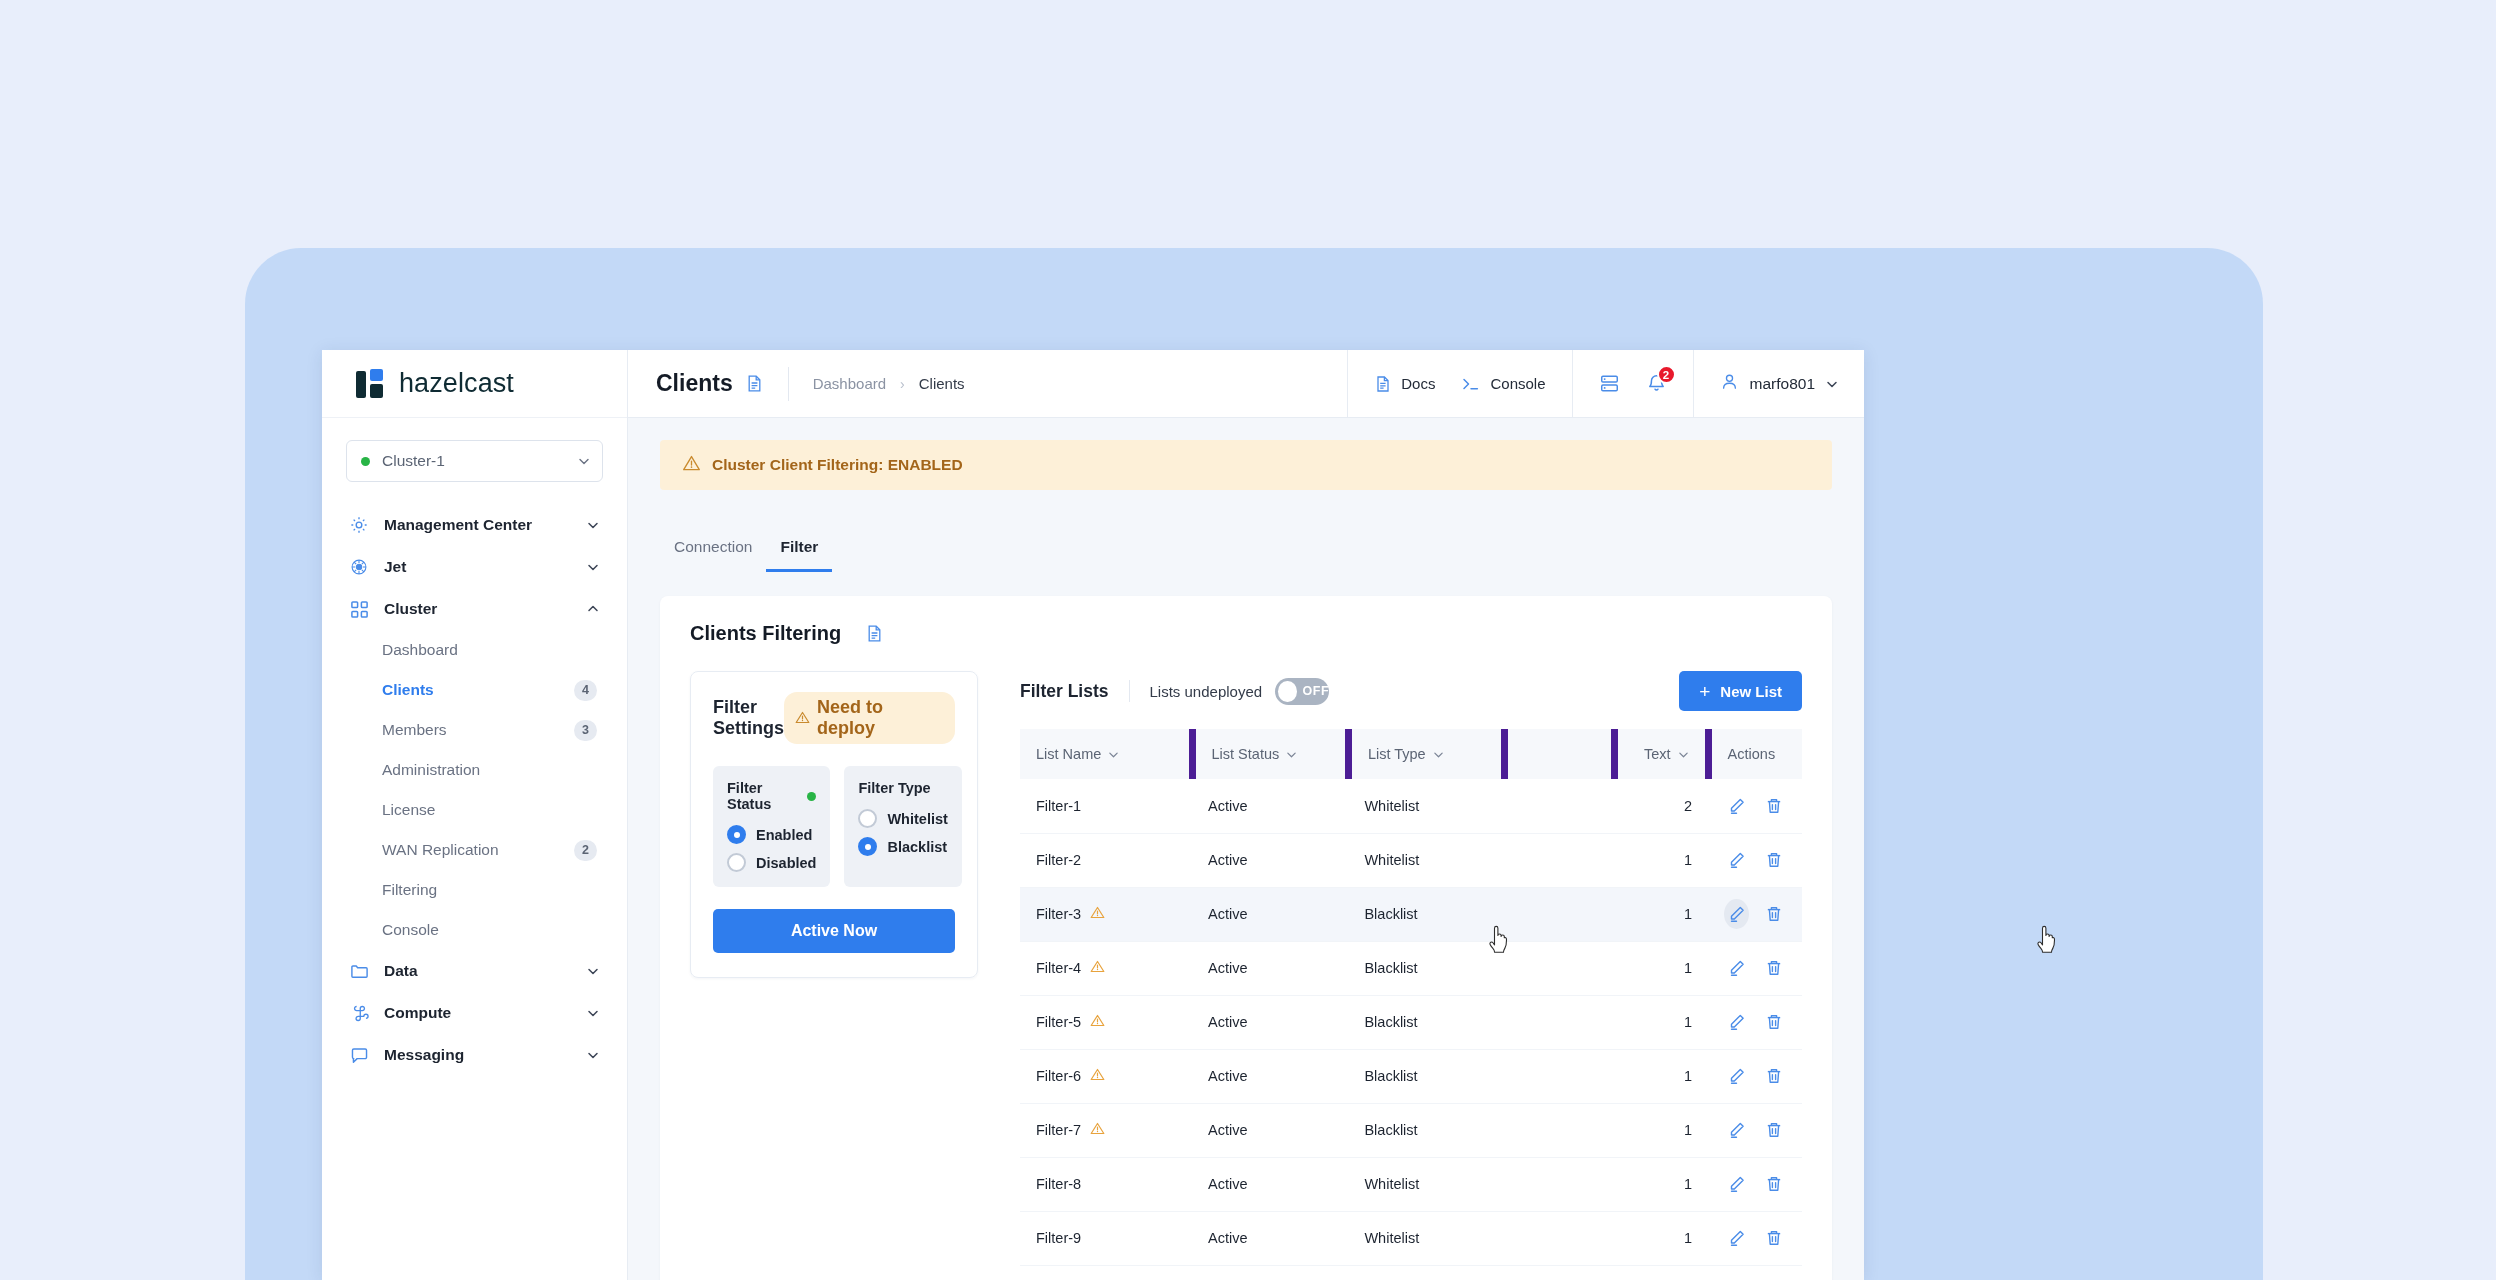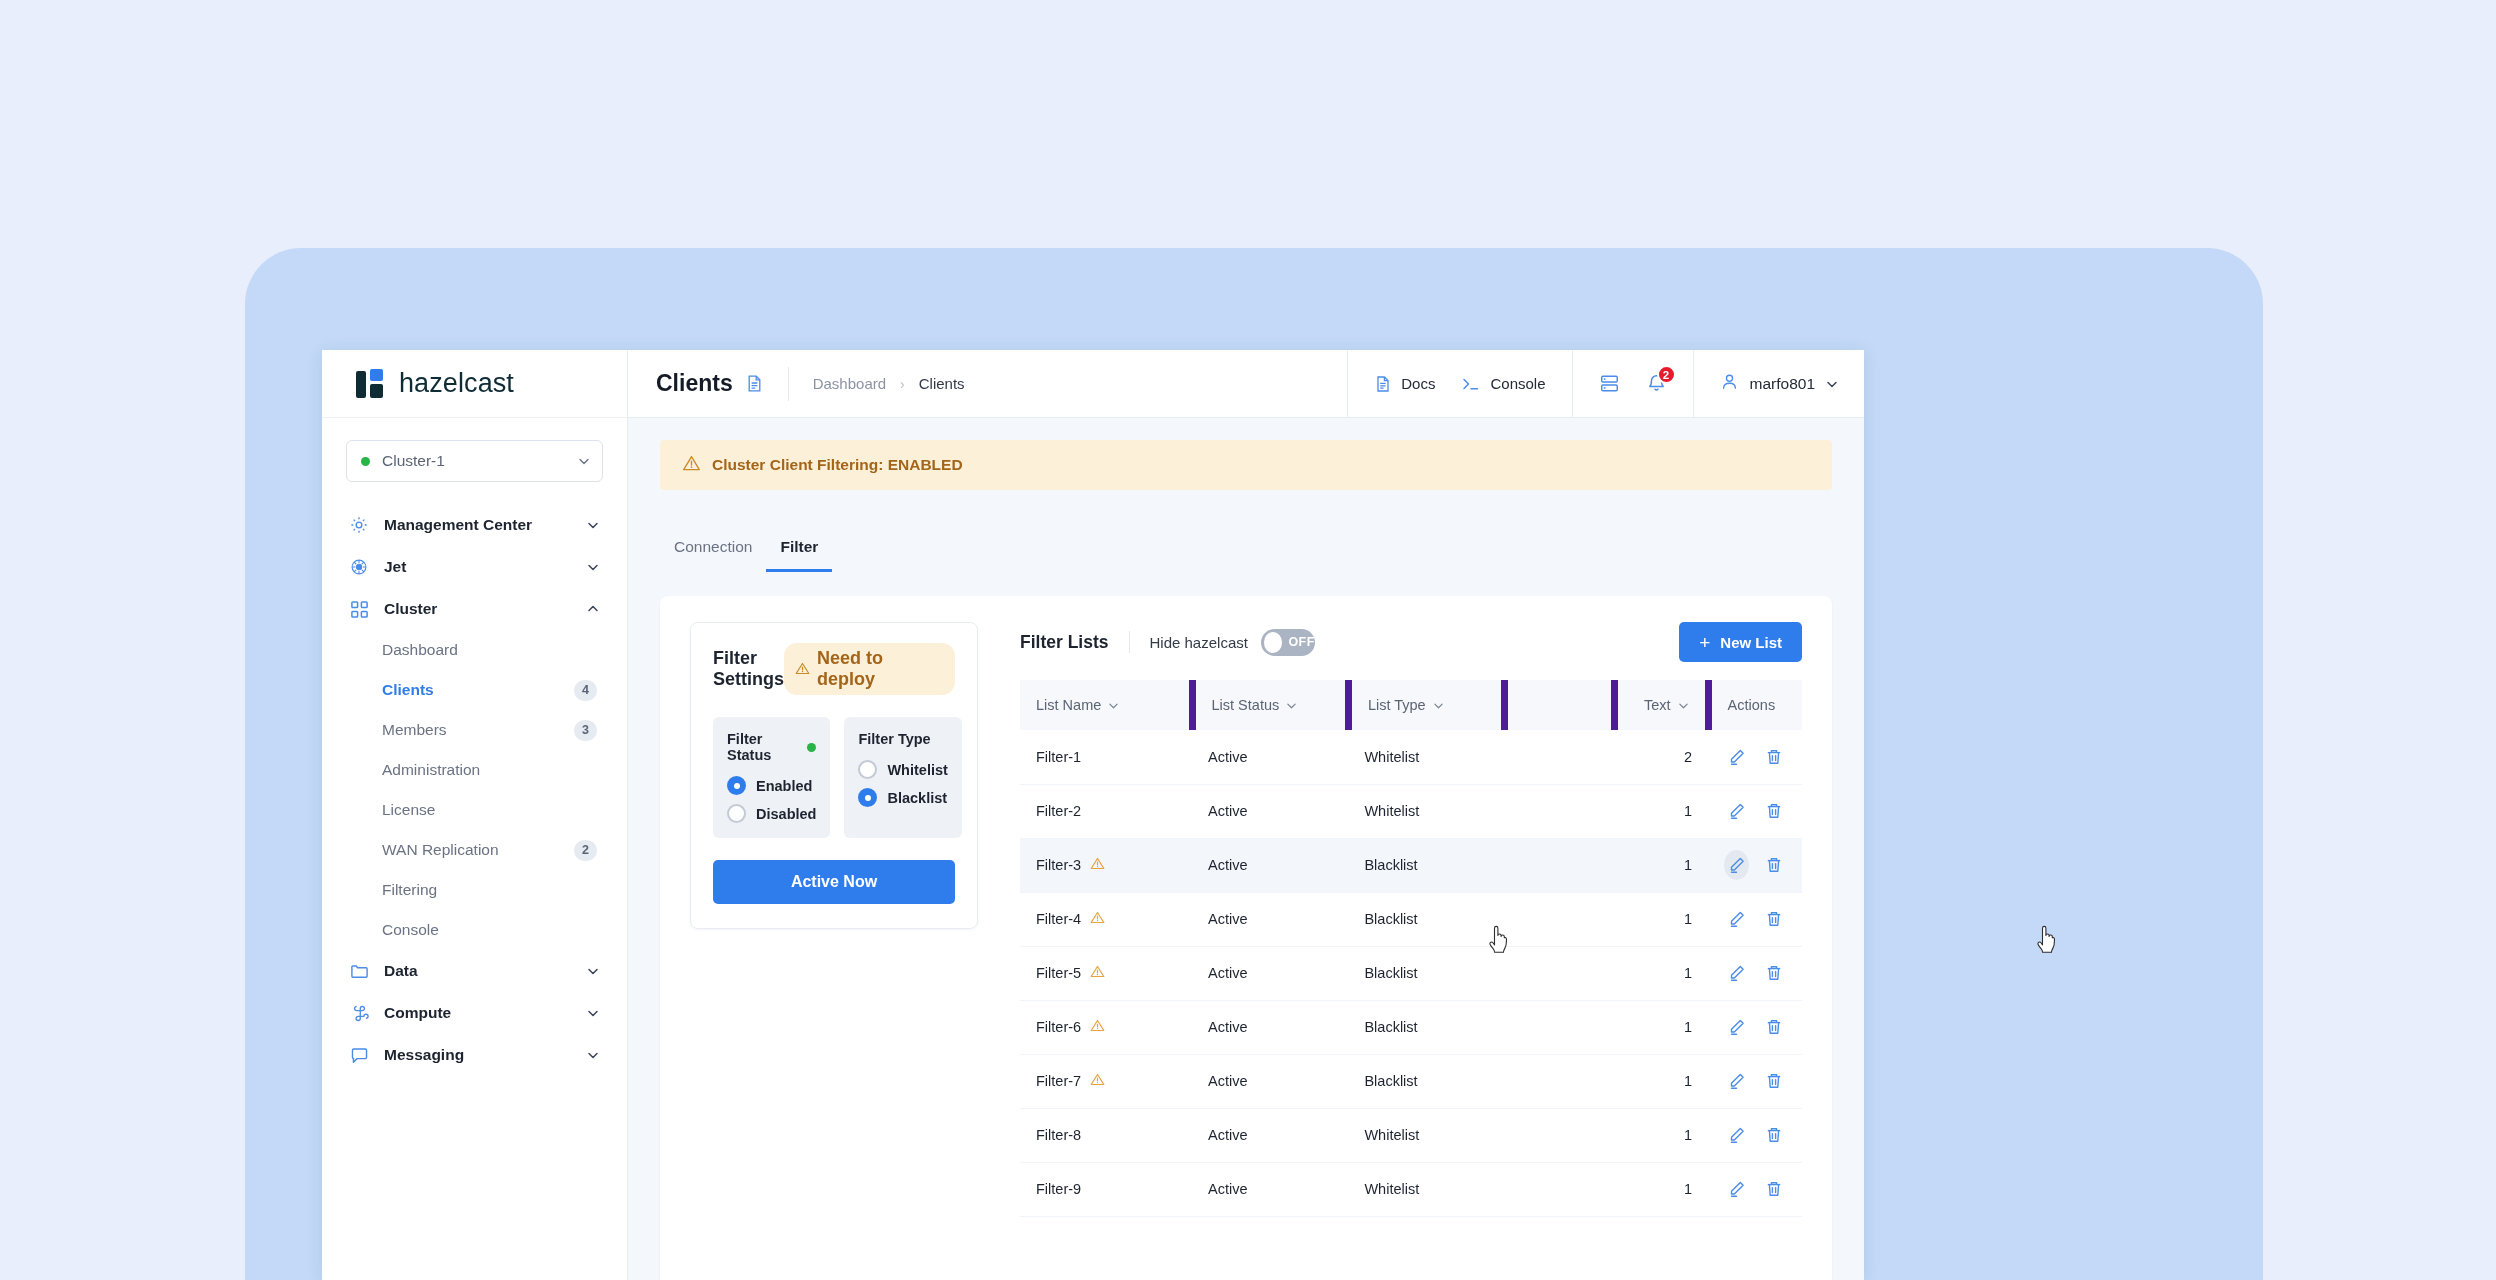--- a/index.html
+++ b/index.html
@@ -520,20 +520,32 @@
         </span>
         <span class="alert-text">Cluster Client Filtering: ENABLED</span>
       </div>
 
       <div class="tabs">
         <div class="tab">Connection</div>
         <div class="tab active">Filter</div>
       </div>
 
       <section class="panel">
+        <div class="panel-head">
+          <span class="panel-title">Clients Filtering</span>
+          <span class="doc-ico">
+            <svg viewBox="0 0 19 19" width="19" height="19">
+                <g fill="none" stroke="#4a8ce8" stroke-width="1.3">
+                  <path d="M4.2 2.2h7l3.6 3.6v11H4.2z"></path>
+                  <path d="M11.2 2.2v3.6h3.6"></path>
+                  <path d="M6.6 9h5.8M6.6 11.6h5.8M6.6 14.1h3.6"></path>
+                </g>
+              </svg>
+          </span>
+        </div>
 
         <div class="panel-cols">
 
           <div class="fs-card">
             <div class="fs-head">
               <span class="fs-title">Filter Settings</span>
               <span class="deploy-pill">
                 <span>
                   <svg viewBox="0 0 16 14" width="15" height="13">
                       <g fill="none" stroke="#c98a2e" stroke-width="1.3" stroke-linejoin="round">
@@ -578,21 +590,21 @@
               </div>
             </div>
 
             <button class="btn-deploy">Active Now</button>
           </div>
 
           <div class="fl-wrap">
             <div class="fl-head">
               <span class="fl-title">Filter Lists</span>
               <span class="fl-div"></span>
-              <span class="fl-toggle-label">Hide hazelcast</span>
+              <span class="fl-toggle-label">Lists undeployed</span>
               <span class="toggle">
                 <span class="knob"></span>
                 <span class="tg-text">OFF</span>
               </span>
               <button class="btn-new">
                 <span class="plus">+</span>
                 <span>New List</span>
               </button>
             </div>
 

